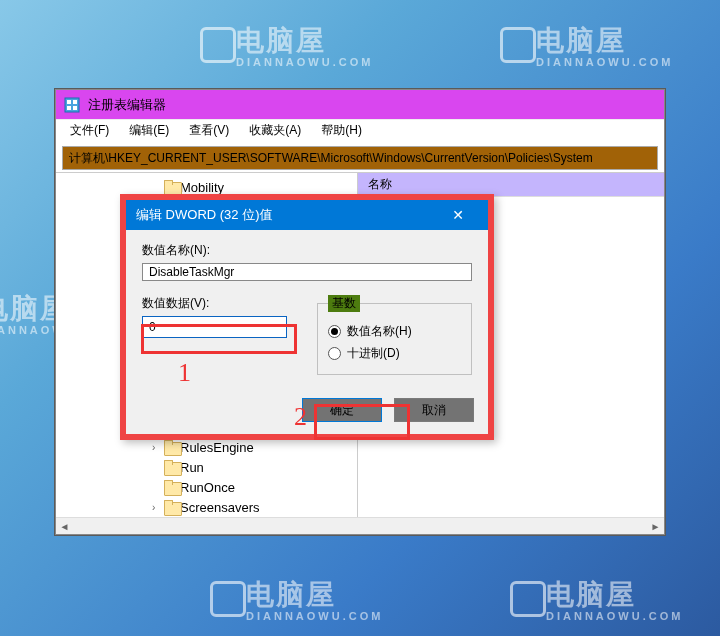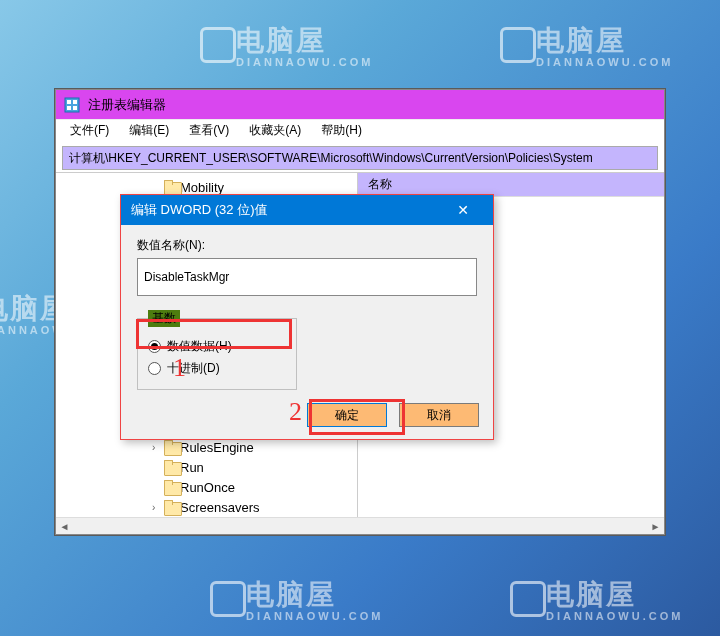--- a/index.html
+++ b/index.html
@@ -32,21 +32,21 @@
   .title-icon { width:16px; height:16px; }
   .title-icon svg { display:block; }
   .menubar {
     height: 24px; display: flex; 
     padding: 0 6px; gap: 4px; background:#fff;
   }
   .menubar span { padding: 2px 8px; cursor: default; font-size:12px;}
   .addressbar {
     height: 24px; border: 1px solid #aaa; margin: 2px 6px;
     display: flex; align-items: center; padding: 0 6px;
-    font-size: 12px; background:#c4b5fd;
+    font-size: 12px; background:#a16207;
   }
   .panes { flex: 1; display: flex; border-top: 1px solid #ccc; overflow:hidden;}
   .tree-pane {
     width: 302px; border-right: 1px solid #ccc;
     overflow: hidden; background:#fff; position:relative;
   }
   .list-pane { flex:1; background:#fff; }
   .list-header {
     height: 24px; border-bottom: 1px solid #ddd;
     display: flex; align-items: center; padding: 0 10px;
@@ -75,35 +75,35 @@
   .tree-gap { height: 240px; }
   .scrollbar-x {
     position:absolute; left:0; right:17px; bottom:0; height:17px;
     background:#f0f0f0; border-top:1px solid #ddd;
   }
   .scrollbar-x .thumb{ position:absolute; left:17px; top:2px; width:50px; height:13px; background:#c8c8c8; border-radius:2px;}
   .scrollbar-x .arrow-l{position:absolute;left:0;top:0;width:17px;height:17px;display:flex;align-items:center;justify-content:center;color:#666;font-size:10px;}
   .scrollbar-x .arrow-r{position:absolute;right:0;top:0;width:17px;height:17px;display:flex;align-items:center;justify-content:center;color:#666;font-size:10px;}
   .dialog {
     position: absolute; left: 120px; top: 194px; width: 374px; height: 246px;
-    background: #f0f0f0; border: 1px solid #ef4444;
+    background: #f0f0f0; border: 6px solid #ef4444;
     box-shadow: 3px 3px 8px rgba(0,0,0,0.25);
     display: flex; flex-direction: column;
   }
   .dlg-titlebar {
     height: 30px; background: #0078d7; color: #fff;
     display: flex; align-items: center; padding: 0 10px;
     font-size: 13px;
   }
   .dlg-titlebar .spacer { flex:1; }
   .dlg-close { width:40px; text-align:center; font-size:14px; cursor:pointer;}
   .dlg-body { flex:1; padding: 12px 16px 10px 16px; position:relative;}
   .fld-label { font-size:12px; margin-bottom:4px; display:block;}
   .name-field {
-    width: 100%; height: 38px; border:1px solid #888; background:#fff;
+    width: 100%; height: 18px; border:1px solid #888; background:#fff;
     padding: 2px 6px; font-size:12px; margin-bottom: 14px;
   }
   .row { display:flex; gap: 30px; align-items:flex-start;}
   .col-left { width: 150px; }
   .value-input {
     width: 145px; height: 22px; border:1px solid #0a64c2; background:#fff;
     padding: 2px 6px; font-size:12px;
   }
   .hl-red1 { position:absolute; border:3px solid #e33; pointer-events:none;}
   .hl-val { left:15px; top:94px; width:156px; height:30px;}
@@ -113,21 +113,21 @@
   .base-group {
     border:1px solid #c0c0c0; padding: 8px 10px 10px 10px; width: 160px;
     position:relative; background:#f0f0f0;
   }
   .base-group legend{ font-size:12px; padding:0 4px; background:#4d7c0f;}
   .radio-row{ display:flex; align-items:center; gap:6px; font-size:12px; height:22px;}
   .radio{ width:13px;height:13px;border:1px solid #555;border-radius:50%;position:relative;background:#fff;}
   .radio.checked::after{content:"";position:absolute;left:2px;top:2px;width:7px;height:7px;background:#000;border-radius:50%;}
   .dlg-buttons { position:absolute; right:14px; bottom:12px; display:flex; gap:12px;}
   .dlg-btn {
-    width: 80px; height: 24px; border:1px solid #7a7a7a; background:#fdba74;
+    width: 80px; height: 24px; border:1px solid #7a7a7a; background:#737373;
     font-size:12px; cursor:pointer;
   }
   .dlg-btn.primary { border:1px solid #0078d7; }
   .hl-ok { left:188px; top:174px; width:96px; height:36px;}
 </style>
 </head>
 <body>
 
 <div class="watermark" style="left:200px; top:22px;">
   <div class="wm-icon"></div>
@@ -225,25 +225,29 @@
 <div class="dialog">
   <div class="dlg-titlebar">
     <span>编辑 DWORD (32 位)值</span>
     <span class="spacer"></span>
     <span class="dlg-close">✕</span>
   </div>
   <div class="dlg-body">
     <label class="fld-label">数值名称(N):</label>
     <input class="name-field" readonly="" value="DisableTaskMgr" style="">
     <div class="row">
+      <div class="col-left">
+        <label class="fld-label">数值数据(V):</label>
+        <input class="value-input" value="0" style="">
+      </div>
       <fieldset class="base-group">
         <legend>基数</legend>
         <div class="radio-row">
           <span class="radio checked"></span>
-          <span>数值数据(H)</span>
+          <span>数值名称(H)</span>
         </div>
         <div class="radio-row">
           <span class="radio"></span>
           <span>十进制(D)</span>
         </div>
       </fieldset>
     </div>
     <div class="dlg-buttons">
       <button class="dlg-btn primary">确定</button>
       <button class="dlg-btn">取消</button>

